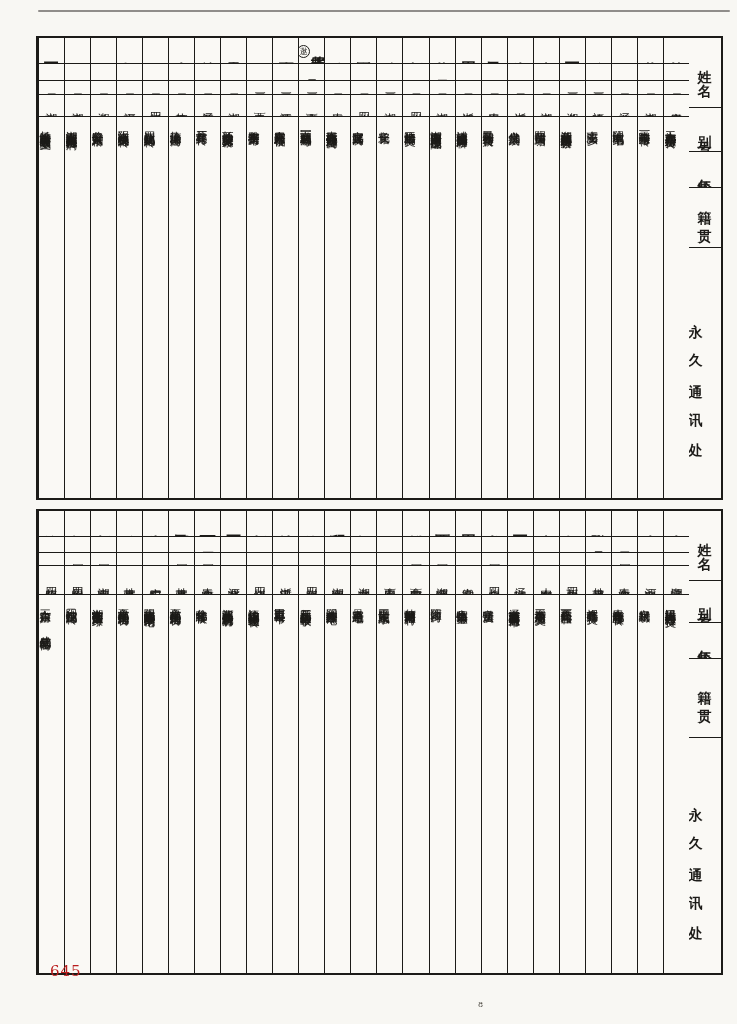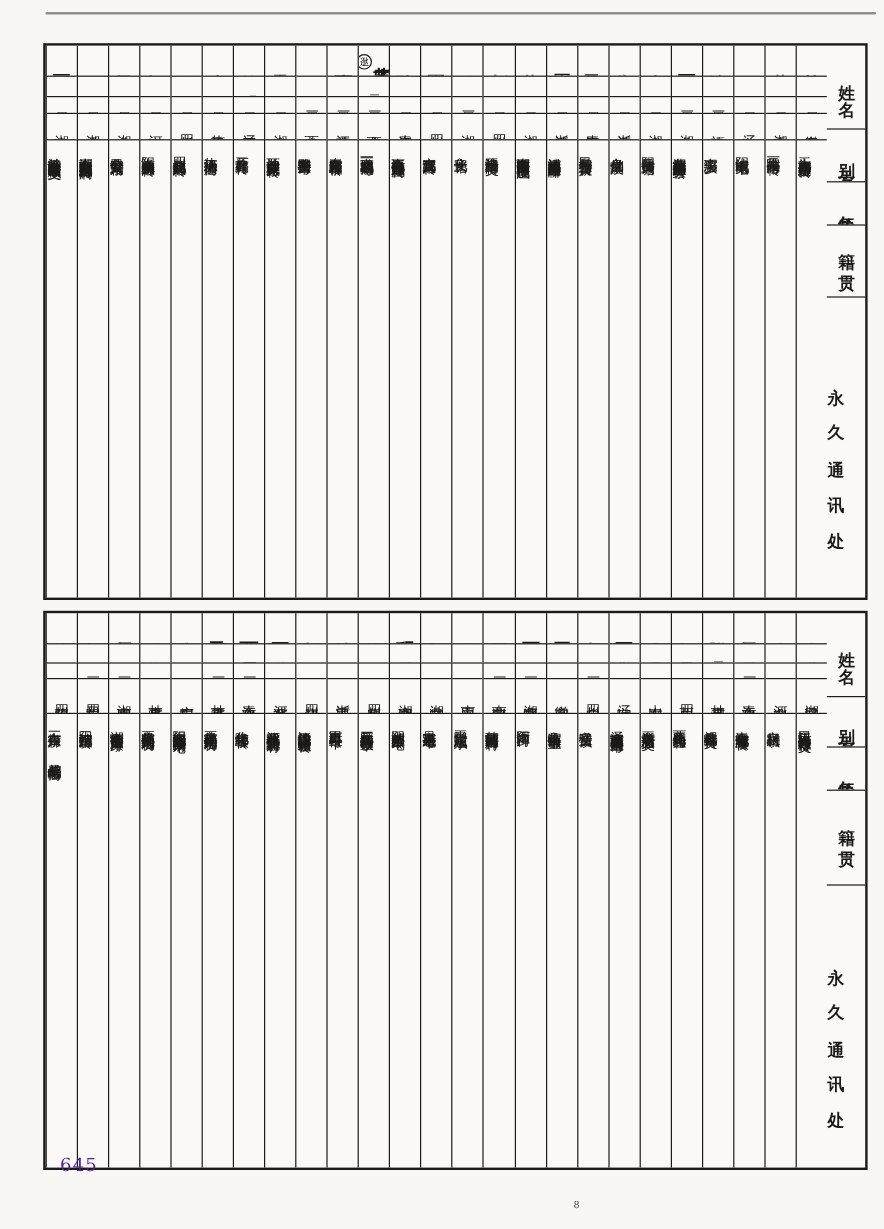--- a/index.html
+++ b/index.html
@@ -71,21 +71,21 @@
   }
   
   .h-label{font-size:14px;font-weight:700;}
   .h-name-lbl{letter-spacing:14px;}
   .h-alias-lbl{letter-spacing:6px;}
   .h-age-lbl{letter-spacing:2px;}
   .h-origin-lbl{letter-spacing:18px;}
   .h-addr-lbl{letter-spacing:30px;padding-top:26px;}
   .page-number{
     position:absolute;left:50px;top:962px;
-    font-size:15px;color:#4c1d95;letter-spacing:1px;
+    font-size:15px;color:#b91c1c;letter-spacing:1px;
     font-family:"DejaVu Serif","Liberation Serif",serif;
   }
   .footnote-mark{
     position:absolute;left:478px;top:1000px;
     font-size:8px;color:#4a463f;
   }
 </style>
 </head>
 <body>
 

